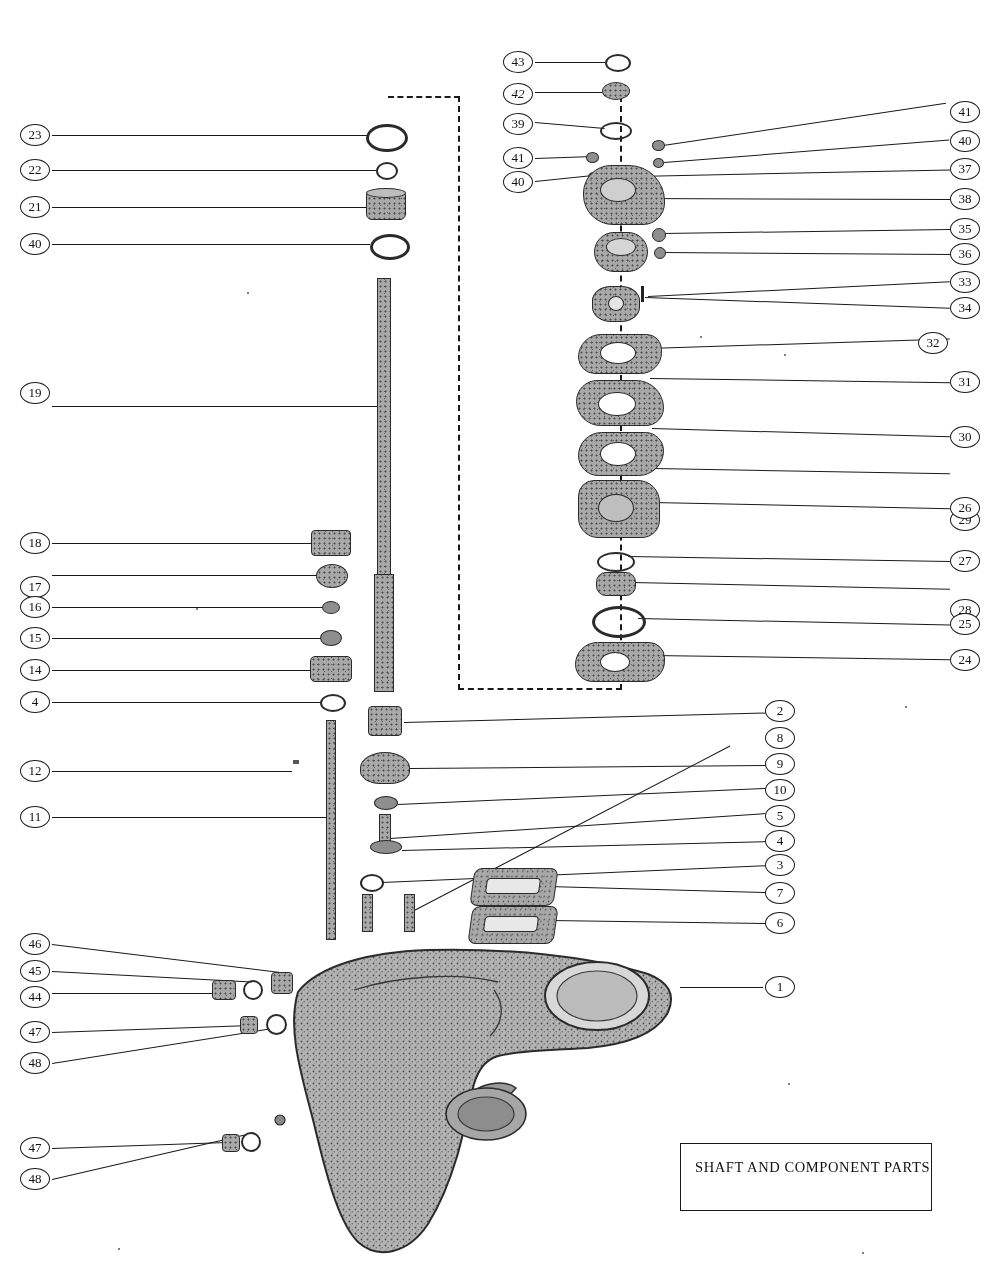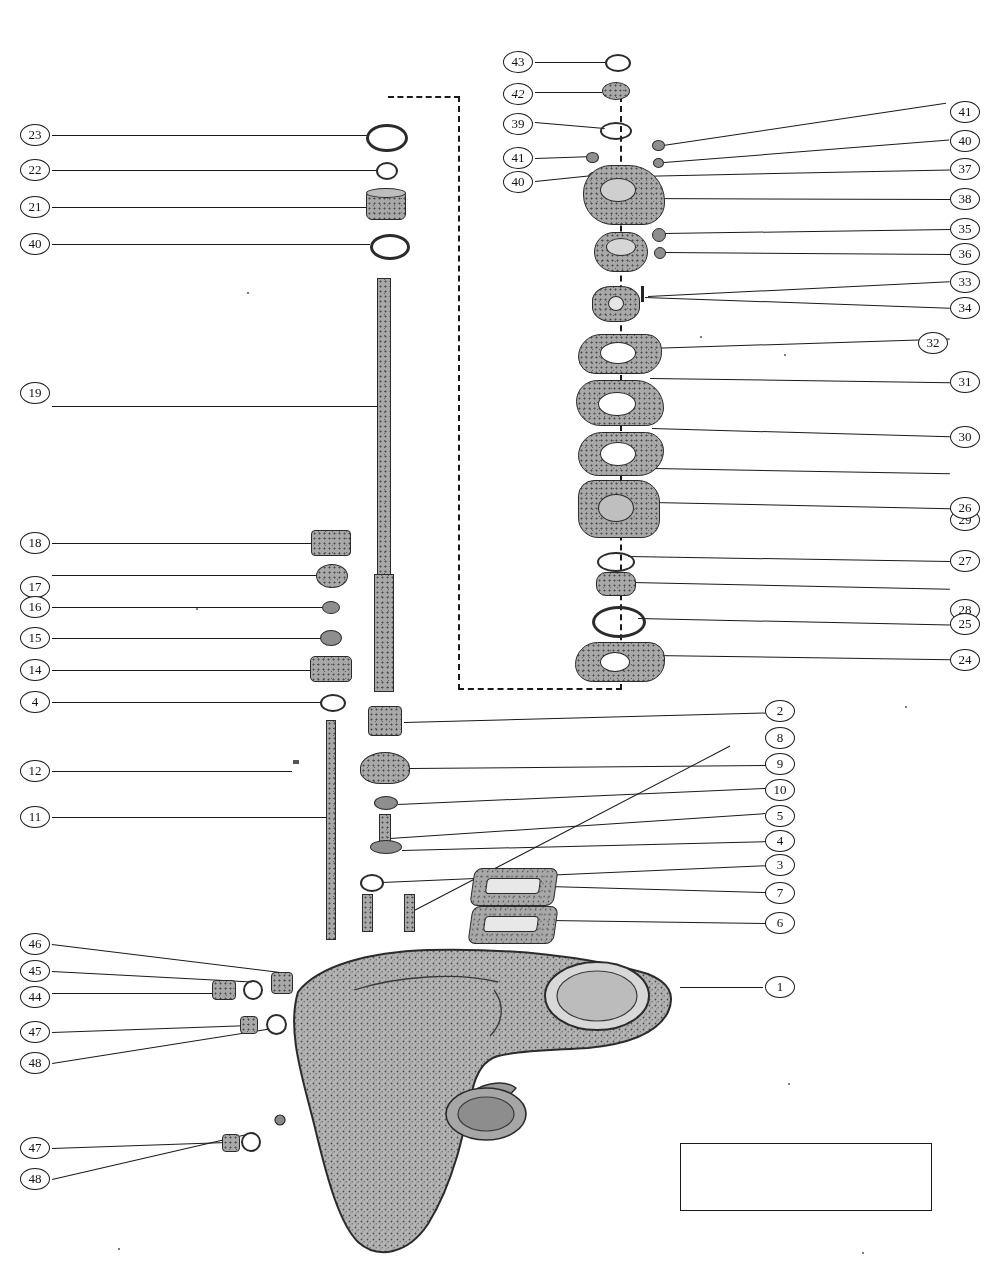--- a/index.html
+++ b/index.html
@@ -343,20 +343,21 @@
   <div class="callout" style="left:765px; top:753px;">9</div>
   <div class="callout" style="left:765px; top:779px;">10</div>
   <div class="callout" style="left:765px; top:805px;">5</div>
   <div class="callout" style="left:765px; top:830px;">4</div>
   <div class="callout" style="left:765px; top:854px;">3</div>
   <div class="callout" style="left:765px; top:882px;">7</div>
   <div class="callout" style="left:765px; top:912px;">6</div>
   <div class="callout" style="left:765px; top:976px;">1</div>
 
   <div class="notebox" style="left:680px; top:1143px; width:252px; height:68px;">
+    <div class="line">SHAFT AND COMPONENT PARTS</div>
   </div>
 
   <div class="speck-dot" style="left:247px; top:292px; width:2px; height:2px;"></div>
   <div class="speck-dot" style="left:700px; top:336px; width:2px; height:2px;"></div>
   <div class="speck-dot" style="left:784px; top:354px; width:2px; height:2px;"></div>
   <div class="speck-dot" style="left:905px; top:706px; width:2px; height:2px;"></div>
   <div class="speck-dot" style="left:862px; top:1252px; width:2px; height:2px;"></div>
   <div class="speck-dot" style="left:118px; top:1248px; width:2px; height:2px;"></div>
   <div class="speck-dot" style="left:788px; top:1083px; width:2px; height:2px;"></div>
   <div class="speck-dot" style="left:196px; top:608px; width:2px; height:2px;"></div>

